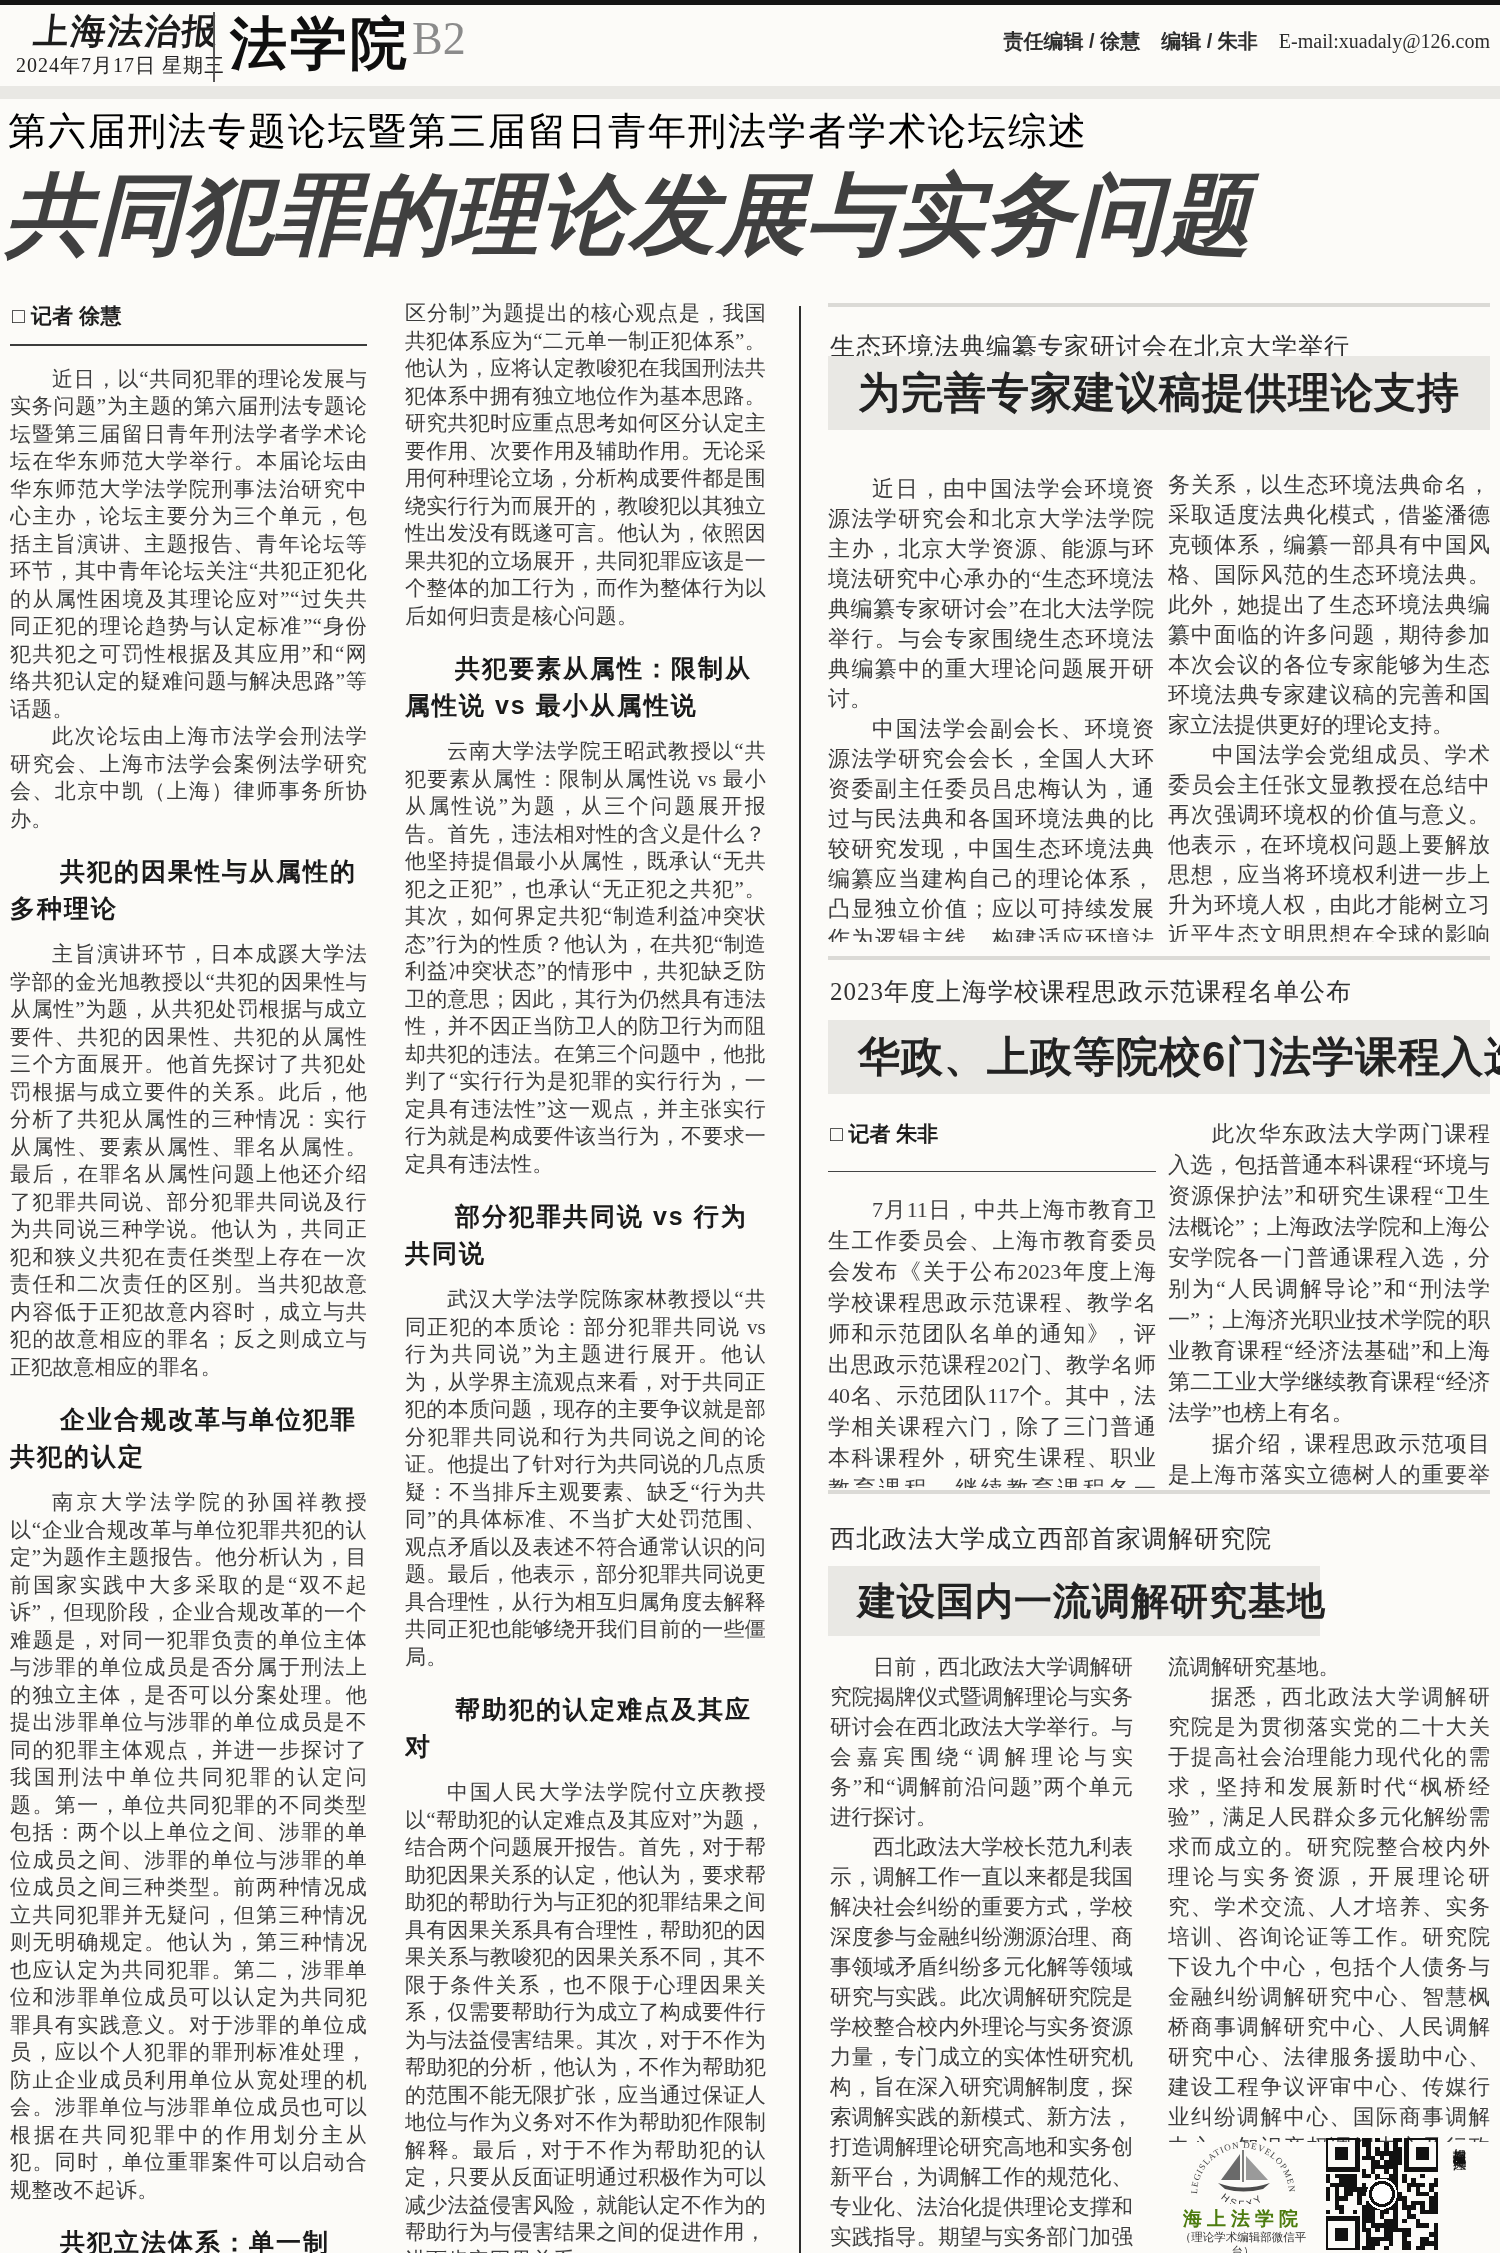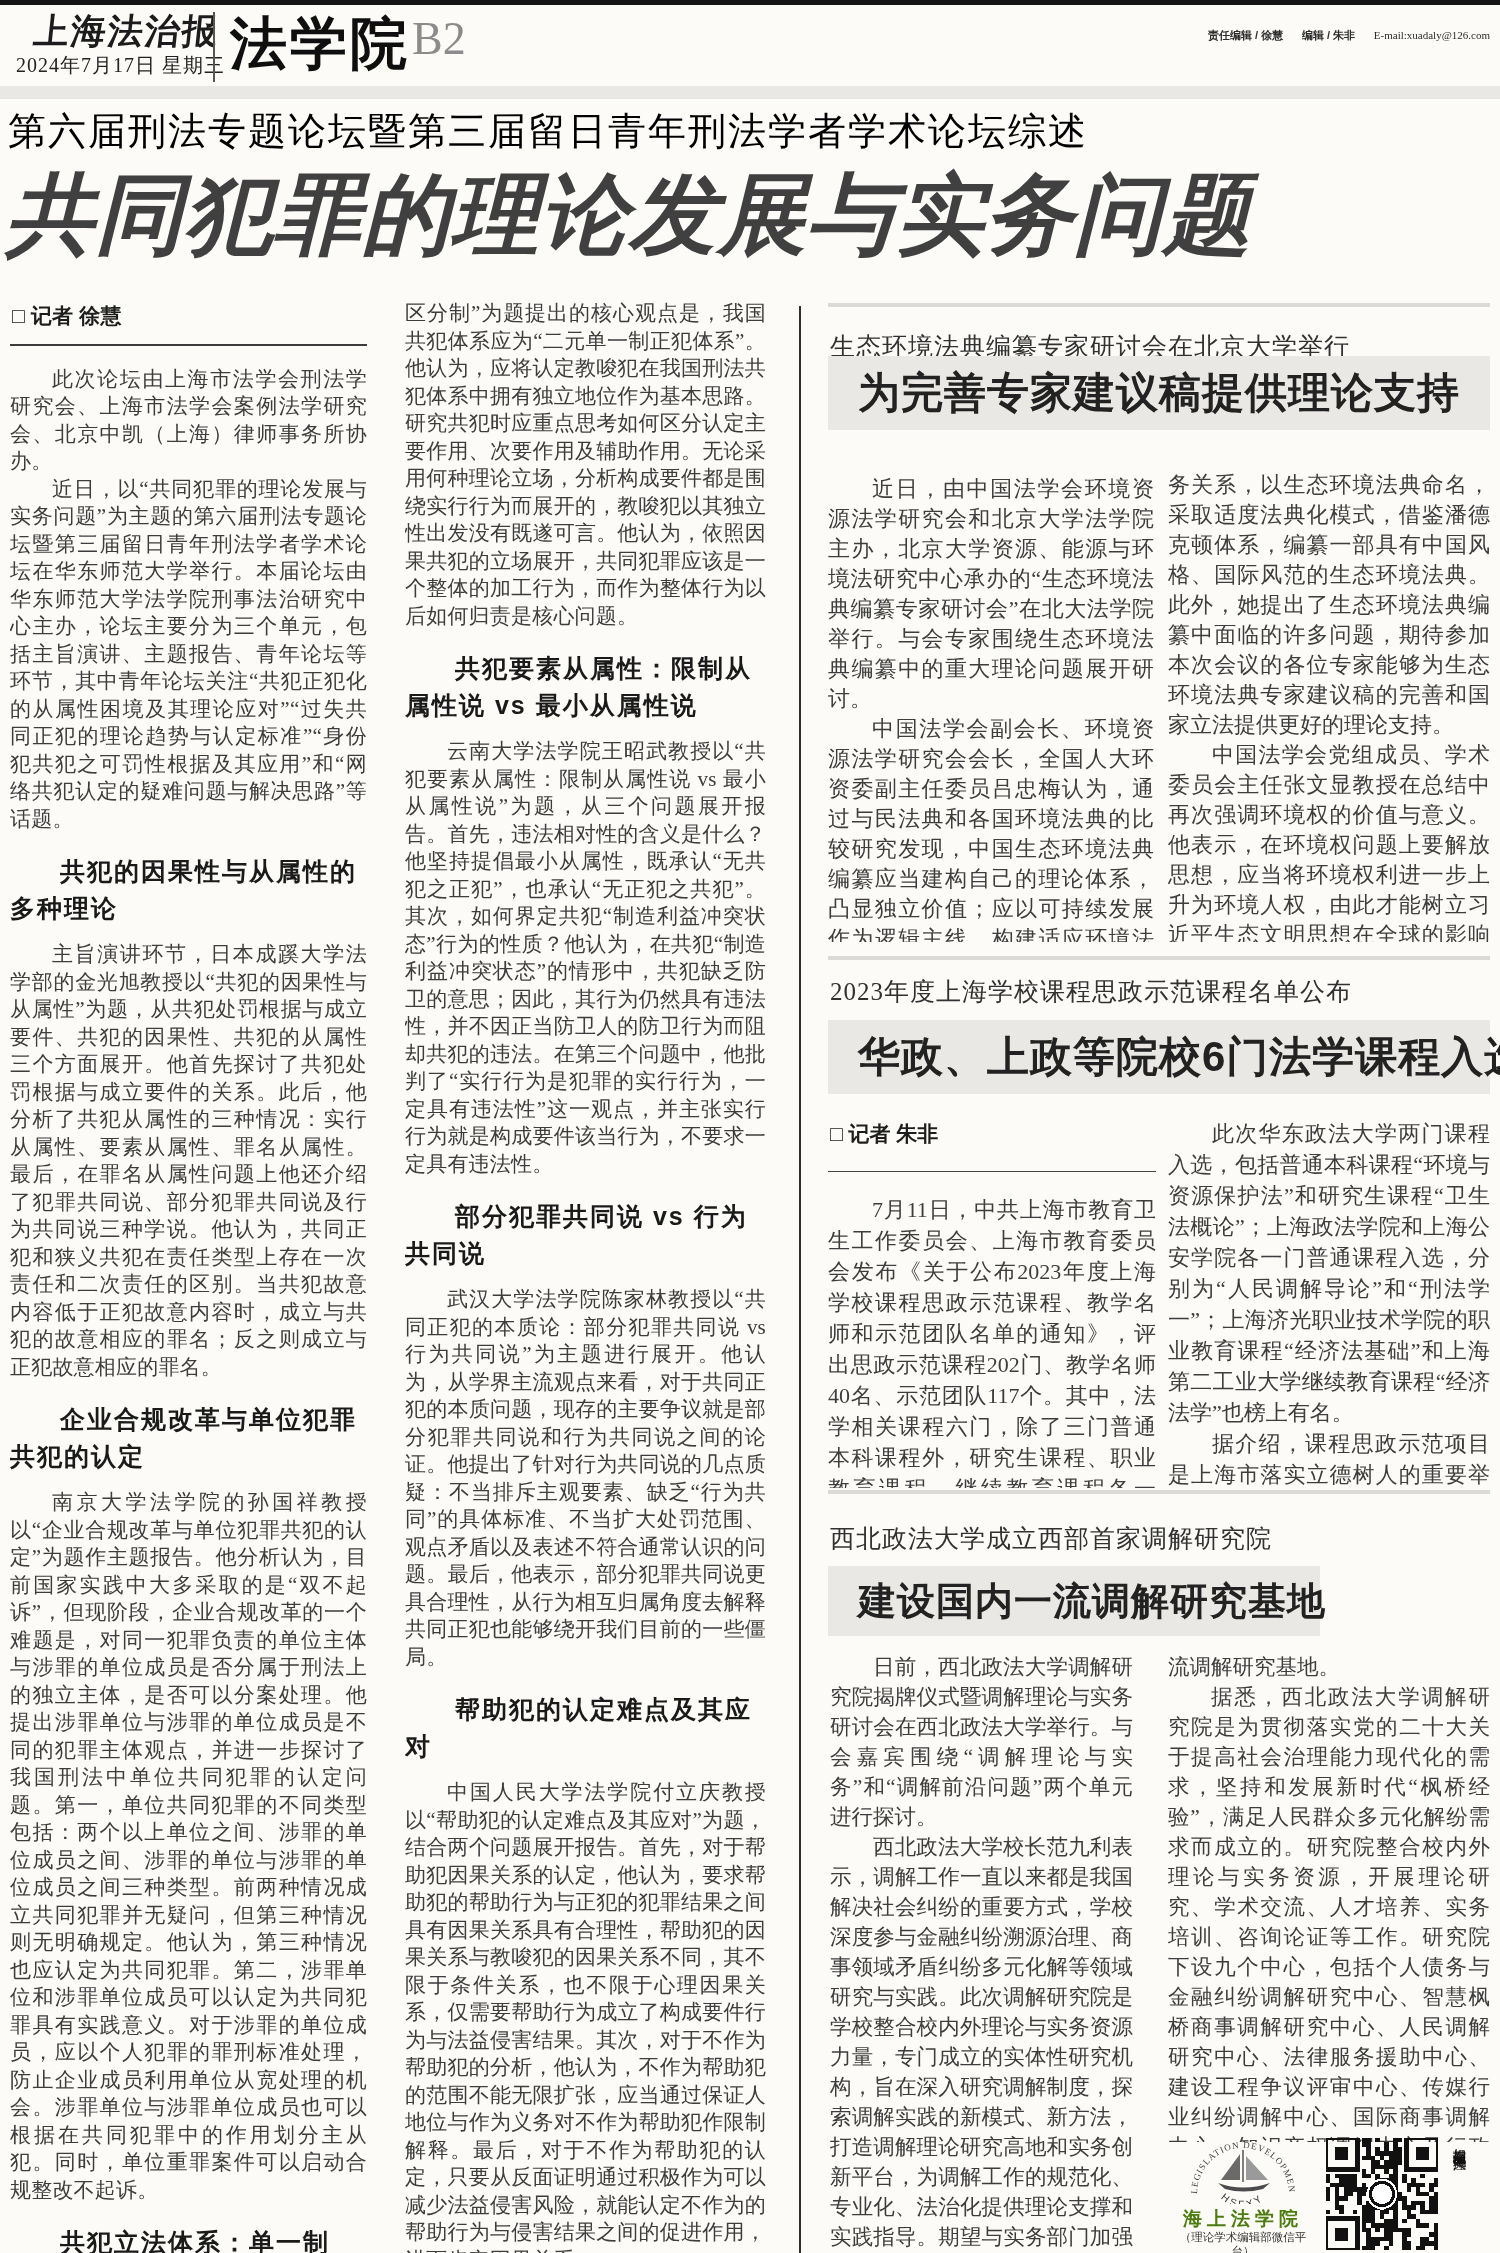--- a/index.html
+++ b/index.html
@@ -7,21 +7,21 @@
         font-family:"Liberation Serif","DejaVu Serif",serif;color:#3d3d3d;overflow:hidden;}
   .topbar{position:absolute;left:0;top:0;width:100%;height:5px;background:#151515;}
   
   .mast-logo{position:absolute;left:34px;top:8px;font-size:35px;font-weight:bold;color:#1c1c1c;
              transform:skewX(-6deg);letter-spacing:2px;}
   .mast-date{position:absolute;left:16px;top:52px;font-size:20px;color:#222;letter-spacing:1px;}
   .mast-rule{position:absolute;left:213px;top:12px;width:2px;height:70px;background:#555;}
   .mast-section{position:absolute;left:230px;top:6px;font-size:57px;font-weight:bold;color:#0f0f0f;
                 font-family:"Liberation Sans","DejaVu Sans",sans-serif;letter-spacing:3px;text-align:center;}
   .mast-page{position:absolute;left:412px;top:12px;font-size:46px;color:#8b8b8b;}
-  .mast-editors{position:absolute;right:10px;top:28px;font-size:11px;color:#2d2d2d;}
+  .mast-editors{position:absolute;right:10px;top:28px;font-size:20px;color:#2d2d2d;}
   .mast-editors span{margin-left:16px;}
   .mast-editors .bold{font-weight:bold;font-family:"Liberation Sans","DejaVu Sans",sans-serif;}
   .grayband{position:absolute;left:0;top:86px;width:100%;height:13px;background:#e9e8e4;}
   
   .kicker{position:absolute;left:8px;top:106px;font-size:38px;letter-spacing:2px;color:#000000;white-space:nowrap;}
   .headline{position:absolute;left:6px;top:156px;font-size:88px;font-weight:bold;letter-spacing:1px;
             color:#404040;white-space:nowrap;font-style:italic;}
   
   .col{position:absolute;top:300px;height:1953px;overflow:hidden;text-align:justify;
        font-size:21px;line-height:27.5px;letter-spacing:.2px;}
@@ -78,22 +78,22 @@
     <span class="bold">编辑 / 朱非</span>
     <span>E-mail:xuadaly@126.com</span>
   </div>
   <div class="grayband"></div>
 
   <div class="kicker">第六届刑法专题论坛暨第三届留日青年刑法学者学术论坛综述</div>
   <div class="headline">共同犯罪的理论发展与实务问题</div>
 
   <div class="col" id="col1">
     <div class="byline">□ 记者 徐慧</div>
+    <p class="bp">近日，以“共同犯罪的理论发展与实务问题”为主题的第六届刑法专题论坛暨第三届留日青年刑法学者学术论坛在华东师范大学举行。本届论坛由华东师范大学法学院刑事法治研究中心主办，论坛主要分为三个单元，包括主旨演讲、主题报告、青年论坛等环节，其中青年论坛关注“共犯正犯化的从属性困境及其理论应对”“过失共同正犯的理论趋势与认定标准”“身份犯共犯之可罚性根据及其应用”和“网络共犯认定的疑难问题与解决思路”等话题。</p>
     <p class="bp">此次论坛由上海市法学会刑法学研究会、上海市法学会案例法学研究会、北京中凯（上海）律师事务所协办。</p>
-    <p class="bp">近日，以“共同犯罪的理论发展与实务问题”为主题的第六届刑法专题论坛暨第三届留日青年刑法学者学术论坛在华东师范大学举行。本届论坛由华东师范大学法学院刑事法治研究中心主办，论坛主要分为三个单元，包括主旨演讲、主题报告、青年论坛等环节，其中青年论坛关注“共犯正犯化的从属性困境及其理论应对”“过失共同正犯的理论趋势与认定标准”“身份犯共犯之可罚性根据及其应用”和“网络共犯认定的疑难问题与解决思路”等话题。</p>
     <h3 class="shead">共犯的因果性与从属性的多种理论</h3>
     <p class="bp">主旨演讲环节，日本成蹊大学法学部的金光旭教授以“共犯的因果性与从属性”为题，从共犯处罚根据与成立要件、共犯的因果性、共犯的从属性三个方面展开。他首先探讨了共犯处罚根据与成立要件的关系。此后，他分析了共犯从属性的三种情况：实行从属性、要素从属性、罪名从属性。最后，在罪名从属性问题上他还介绍了犯罪共同说、部分犯罪共同说及行为共同说三种学说。他认为，共同正犯和狭义共犯在责任类型上存在一次责任和二次责任的区别。当共犯故意内容低于正犯故意内容时，成立与共犯的故意相应的罪名；反之则成立与正犯故意相应的罪名。</p>
     <h3 class="shead">企业合规改革与单位犯罪共犯的认定</h3>
     <p class="bp">南京大学法学院的孙国祥教授以“企业合规改革与单位犯罪共犯的认定”为题作主题报告。他分析认为，目前国家实践中大多采取的是“双不起诉”，但现阶段，企业合规改革的一个难题是，对同一犯罪负责的单位主体与涉罪的单位成员是否分属于刑法上的独立主体，是否可以分案处理。他提出涉罪单位与涉罪的单位成员是不同的犯罪主体观点，并进一步探讨了我国刑法中单位共同犯罪的认定问题。第一，单位共同犯罪的不同类型包括：两个以上单位之间、涉罪的单位成员之间、涉罪的单位与涉罪的单位成员之间三种类型。前两种情况成立共同犯罪并无疑问，但第三种情况则无明确规定。他认为，第三种情况也应认定为共同犯罪。第二，涉罪单位和涉罪单位成员可以认定为共同犯罪具有实践意义。对于涉罪的单位成员，应以个人犯罪的罪刑标准处理，防止企业成员利用单位从宽处理的机会。涉罪单位与涉罪单位成员也可以根据在共同犯罪中的作用划分主从犯。同时，单位重罪案件可以启动合规整改不起诉。</p>
     <h3 class="shead">共犯立法体系：单一制 vs 区分制</h3>
 
   </div>
 
   <div class="col" id="col2">
     <p class="bp noind">区分制”为题提出的核心观点是，我国共犯体系应为“二元单一制正犯体系”。他认为，应将认定教唆犯在我国刑法共犯体系中拥有独立地位作为基本思路。研究共犯时应重点思考如何区分认定主要作用、次要作用及辅助作用。无论采用何种理论立场，分析构成要件都是围绕实行行为而展开的，教唆犯以其独立性出发没有既遂可言。他认为，依照因果共犯的立场展开，共同犯罪应该是一个整体的加工行为，而作为整体行为以后如何归责是核心问题。</p>

